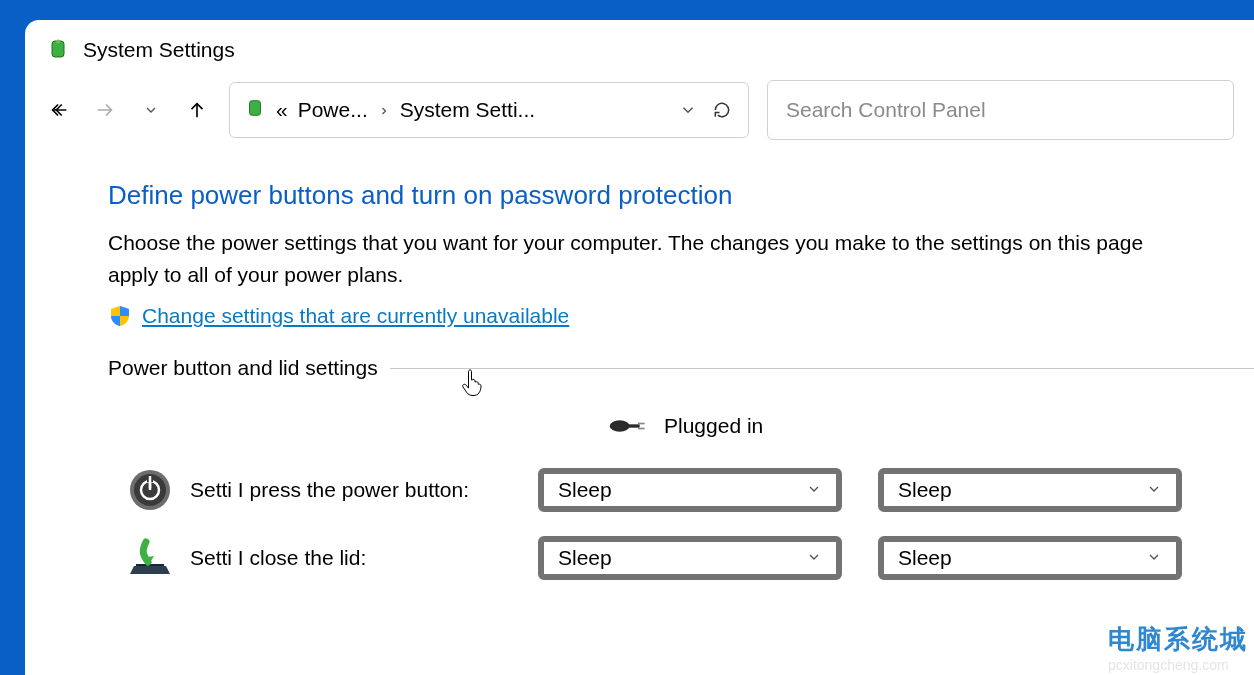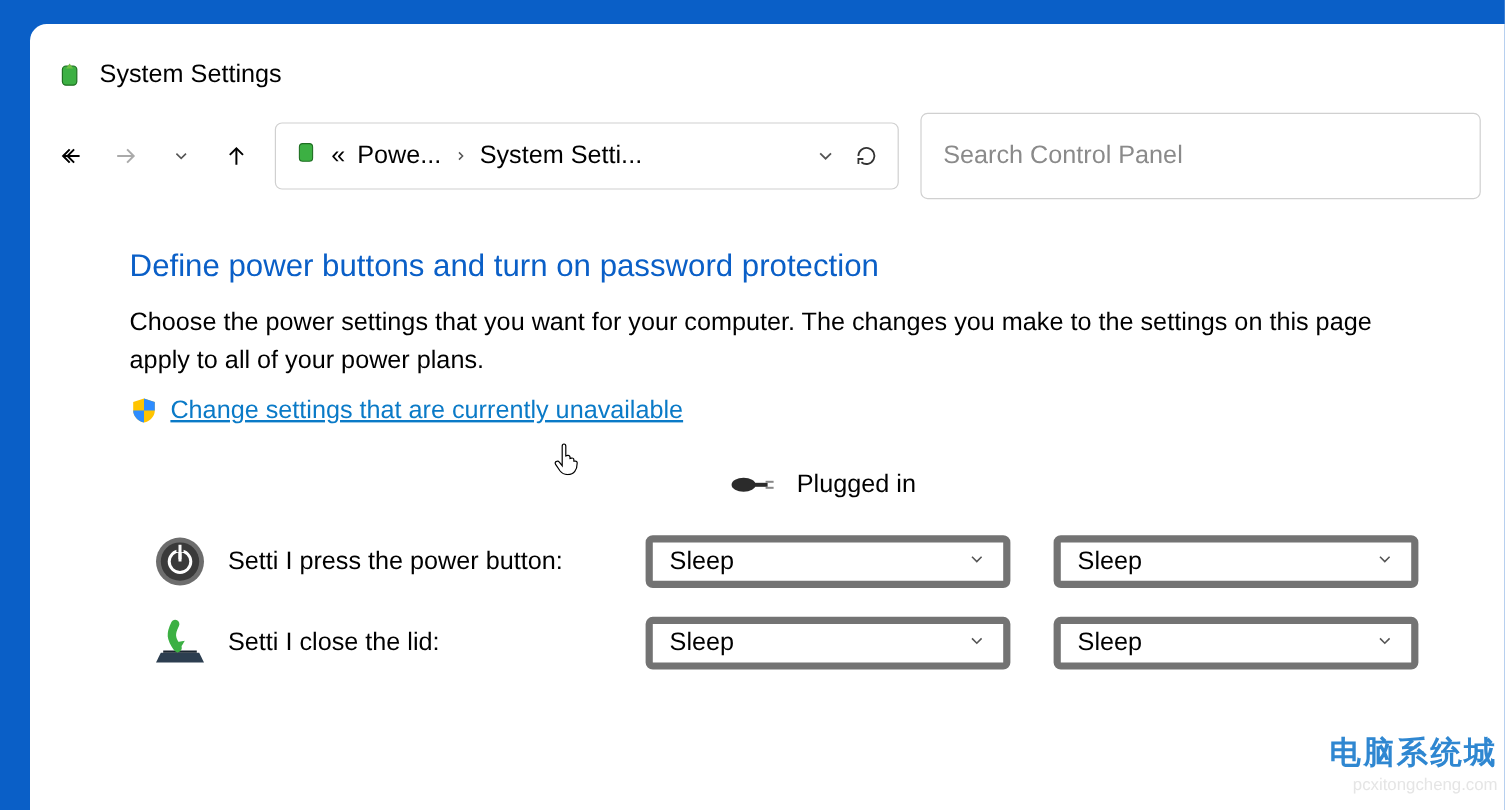--- a/index.html
+++ b/index.html
@@ -16,22 +16,22 @@
     top: 20px;
     left: 25px;
     right: 0;
     bottom: 0;
     background: #ffffff;
     border-top-left-radius: 14px;
     overflow: hidden;
   }
   .titlebar {
     display: flex;
-    align-items: flex-start;
-    padding: 30px 20px 8px 20px;
+    align-items: flex-end;
+    padding: 16px 20px 8px 20px;
     gap: 12px;
   }
   .titlebar .icon-slot { width: 26px; height: 26px; display:flex;align-items:center;justify-content:center;}
   .titlebar .title { font-size: 21px; color: #000; }
   .toolbar {
     display: flex;
     align-items: center;
     padding: 10px 20px 10px 20px;
     gap: 18px;
   }
@@ -54,21 +54,21 @@
     font-size: 21px;
   }
   .addrbar .crumb { color: #000; white-space: nowrap; }
   .addrbar .sep { color: #555; }
   .addrbar .spacer { flex:1; }
   .addrbar .addr-btn { width:24px;height:24px;display:flex;align-items:center;justify-content:center;color:#333;cursor:pointer;}
   .searchbox {
     flex: 1;
     border: 1px solid #d0d0d0;
     border-radius: 6px;
-    height: 72px;
+    height: 60px;
     display:flex;
     align-items:center;
     padding: 0 18px;
   }
   .searchbox input {
     border: none;
     outline: none;
     width: 100%;
     font-size: 21px;
     color: #333;
@@ -167,22 +167,21 @@
     justify-content:space-between;
     padding: 0 14px;
     font-size: 21px;
     cursor: pointer;
     margin-right: 18px;
   }
   .chev { color: #555; }
   .watermark {
     position: absolute;
     right: 6px;
-    bottom: 14px;
-    text-align: right;
+    bottom: 2px;
     pointer-events: none;
   }
   .watermark .wm1 { font-size: 26px; font-weight: 700; color: #2f87d1; text-shadow: 1px 1px 0 #fff; letter-spacing: 2px;}
   .watermark .wm2 { font-size: 14px; color: #e5e5e5; text-shadow: 1px 1px 0 #fff;}
 </style>
 </head>
 <body>
 
 <div class="window">
 
@@ -266,20 +265,24 @@
       <span class="shield">
         <svg viewBox="0 0 24 24" width="24" height="24">
           <path d="M12 2 L21 5 V12 C21 17 17 21 12 22 C7 21 3 17 3 12 V5 Z" fill="#ffc400"></path>
           <path d="M12 2 L21 5 V12 L12 12 Z" fill="#2d8cff"></path>
           <path d="M12 12 L12 22 C7 21 3 17 3 12 Z" fill="#2d8cff"></path>
         </svg>
       </span>
       <a class="change-link">Change settings that are currently unavailable</a>
     </div>
 
+    <div class="section-row">
+      <span class="section-label">Power button and lid settings</span>
+      <span class="section-line"></span>
+    </div>
 
     <div class="col-headers">
       <div class="col-header" style="margin-left:60px">
         <span class="hd-icon">
           <svg viewBox="0 0 48 24" width="46" height="24">
             <ellipse cx="14" cy="12" rx="12" ry="7" fill="#2b2b2b"></ellipse>
             <rect x="24" y="10" width="14" height="4" fill="#2b2b2b"></rect>
             <rect x="36" y="8" width="8" height="2" fill="#888"></rect>
             <rect x="36" y="14" width="8" height="2" fill="#888"></rect>
           </svg>

